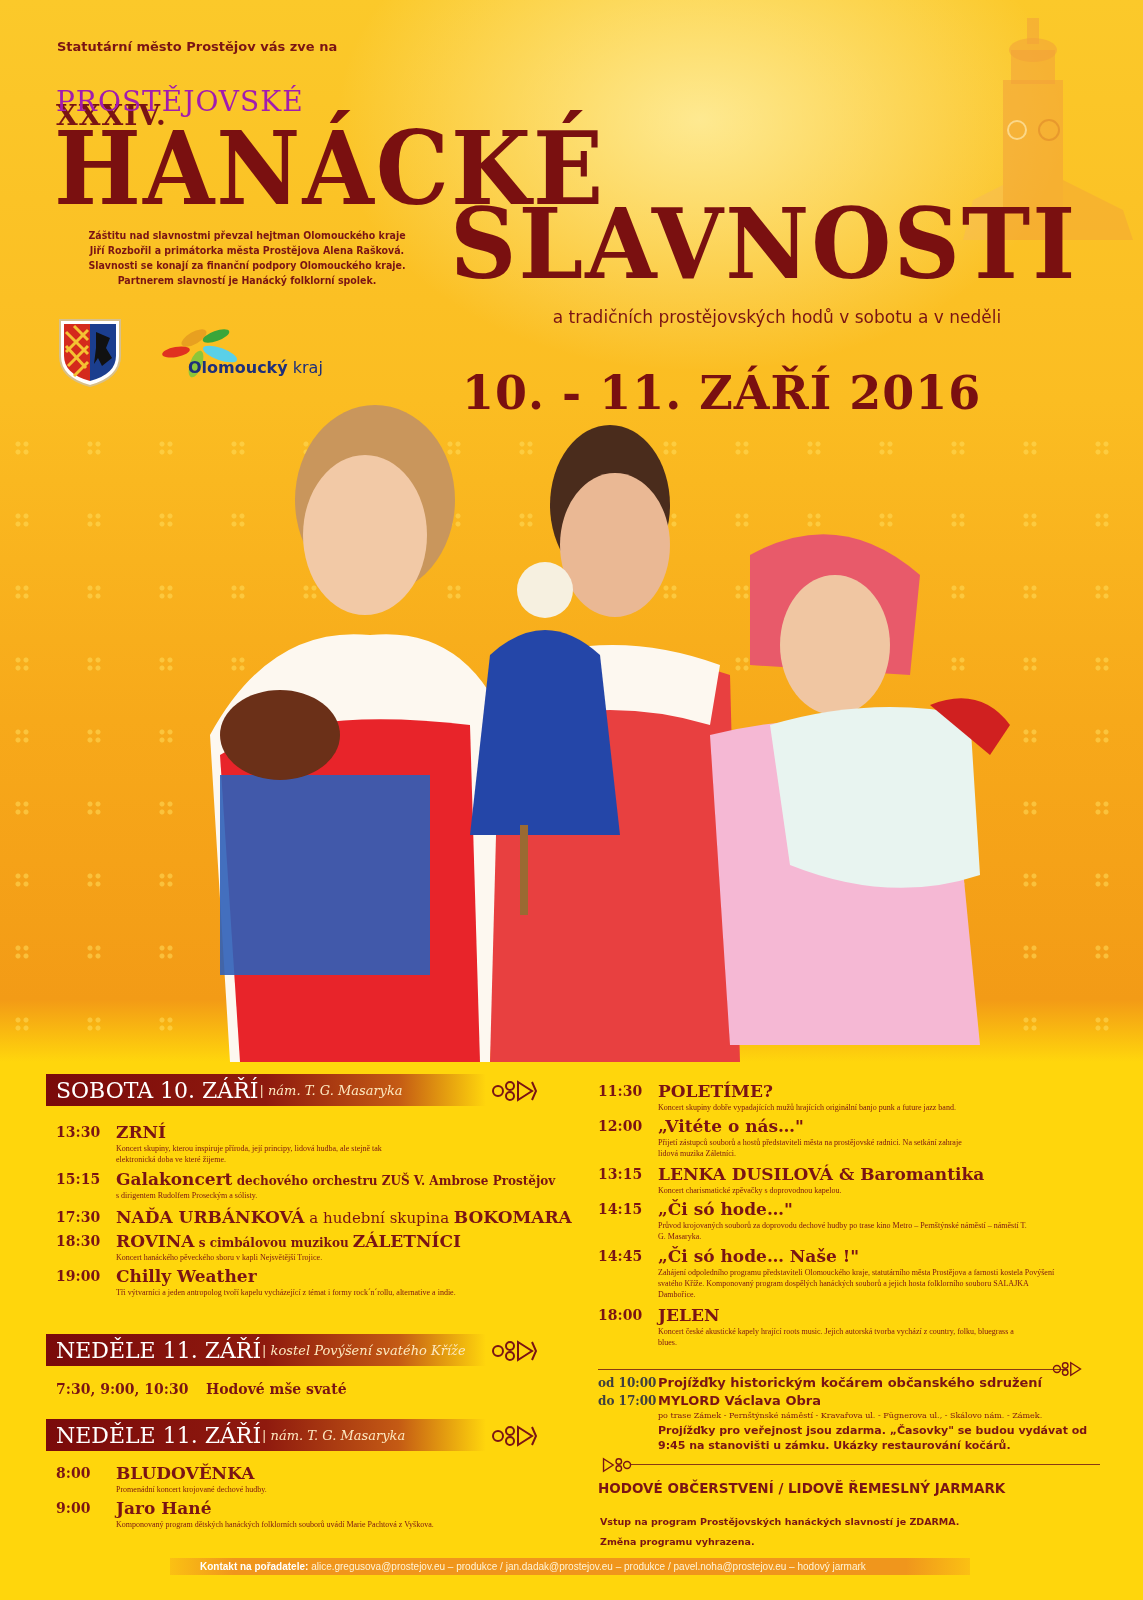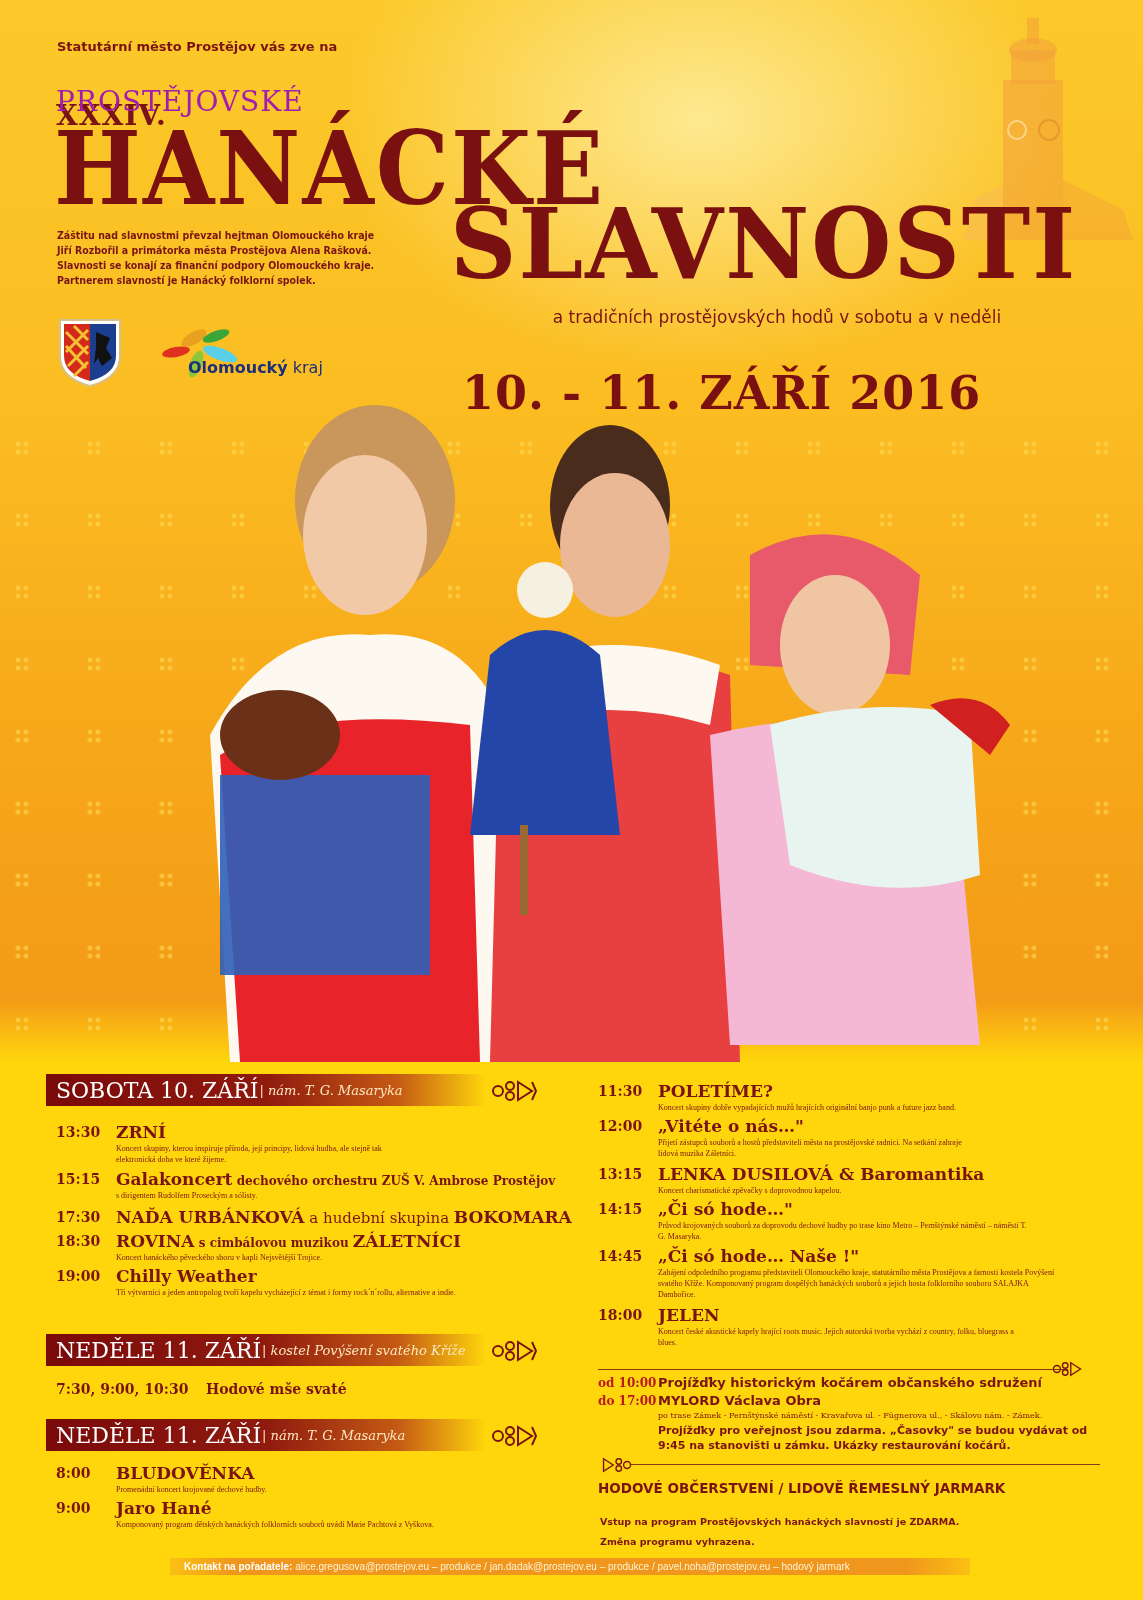--- a/index.html
+++ b/index.html
@@ -53,21 +53,21 @@
   }
   .title2 {
     position: absolute; left: 450px; top: 196px;
     font-family: "DejaVu Serif", serif; font-weight: bold;
     font-size: 92px; line-height: 92px; color: #7a1010;
     transform: scaleY(1.05); transform-origin: top left; letter-spacing: 2px;
   }
   .patronage {
     position: absolute; left: 57px; top: 228px; width: 380px;
     font-family: "DejaVu Sans Condensed", "DejaVu Sans", sans-serif; font-weight: bold;
-    font-size: 10.5px; line-height: 15px; color: #7a1414;
+    font-size: 10.5px; line-height: 15px; color: #7a1414; text-align: center;
   }
   .logos { position: absolute; left: 58px; top: 318px; height: 70px; width: 340px; }
   .crest { position: absolute; left: 0; top: 0; width: 64px; height: 70px; }
   .olk-logo { position: absolute; left: 96px; top: 8px; width: 200px; height: 60px; }
   .olk-text {
     position: absolute; left: 130px; top: 40px;
     font-family: "DejaVu Sans", sans-serif; font-size: 16px; color: #1e2f7a; white-space: nowrap;
   }
   .olk-text b { font-weight: bold; }
   .subtitle {
@@ -104,21 +104,21 @@
   .event .desc {
     position: absolute; left: 60px; top: 19px; width: 440px;
     font-family: Liberation Serif, serif; font-size: 8px; line-height: 11px; color: #7a1414;
   }
   .right-col .event { left: 598px; width: 500px; }
   .right-col .event .desc { width: 440px; }
   .rule { position: absolute; height: 1px; background: #8a3a14; }
   .carriage { position: absolute; left: 598px; top: 1366px; width: 500px; }
   .carriage .times {
     position: absolute; left: 0; top: 0; width: 62px;
-    font-family: "DejaVu Serif", serif; font-weight: bold; font-size: 12px; line-height: 18px; color: #b91c1c;
+    font-family: "DejaVu Serif", serif; font-weight: bold; font-size: 12px; line-height: 18px; color: #404040;
   }
   .carriage .title {
     position: absolute; left: 60px; top: 0; width: 440px;
     font-family: "DejaVu Sans", sans-serif; font-weight: bold; font-size: 13px; line-height: 18px; color: #7a1414;
   }
   .carriage .route {
     position: absolute; left: 60px; top: 37px; width: 440px;
     font-family: "DejaVu Serif", serif; font-size: 8px; color: #7a1414; white-space: nowrap;
   }
   .carriage .free {
@@ -130,21 +130,21 @@
     font-family: "DejaVu Sans", sans-serif; font-weight: bold; font-size: 13.5px; color: #7a1414; white-space: nowrap;
   }
   .notes {
     position: absolute; left: 600px; top: 1512px;
     font-family: "DejaVu Sans", sans-serif; font-weight: bold; font-size: 9.5px; line-height: 20px; color: #7a1414;
   }
   .contact-bar {
     position: absolute; left: 170px; top: 1558px; width: 800px; height: 17px;
     background: linear-gradient(90deg, rgba(245,160,30,0.4) 0%, #f0961c 8%, #f0961c 92%, rgba(245,160,30,0.4) 100%);
     font-family: "Liberation Sans", sans-serif; font-size: 10px; line-height: 17px; color: #fff3d6;
-    padding-left: 14px; white-space: nowrap; overflow: hidden;
+    padding-left: 30px; white-space: nowrap; overflow: hidden;
   }
   .contact-bar b { color: #fff; }
 </style>
 </head>
 <body>
 
 <div class="poster"></div>
 <div class="pattern"></div>
 
 <svg class="tower" viewBox="0 0 180 230">

